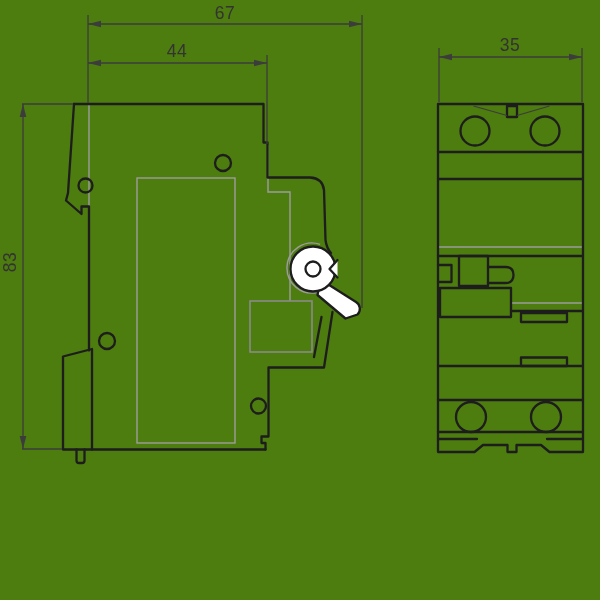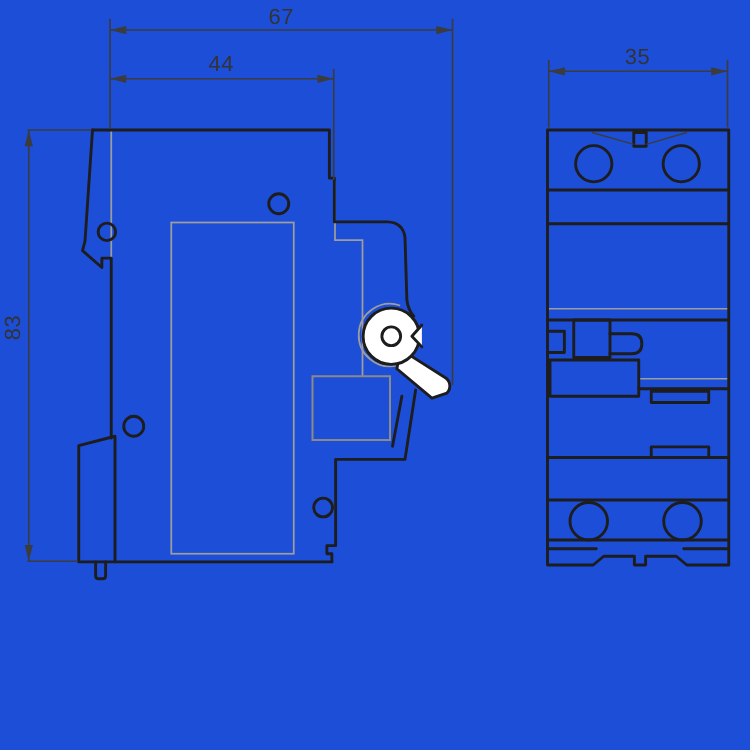--- a/index.html
+++ b/index.html
@@ -7,21 +7,21 @@
     padding: 0;
     background: #ffffff;
     width: 600px;
     height: 600px;
     overflow: hidden;
   }
   .stage {
     position: relative;
     width: 600px;
     height: 600px;
-    background: #1d4ed8;
+    background: #4d7c0f;
   }
   svg { display: block; }
   .dim-text {
     font-family: "Liberation Sans", "DejaVu Sans", sans-serif;
     font-size: 17.5px;
     letter-spacing: 0.5px;
   }
 </style>
 </head>
 <body>

